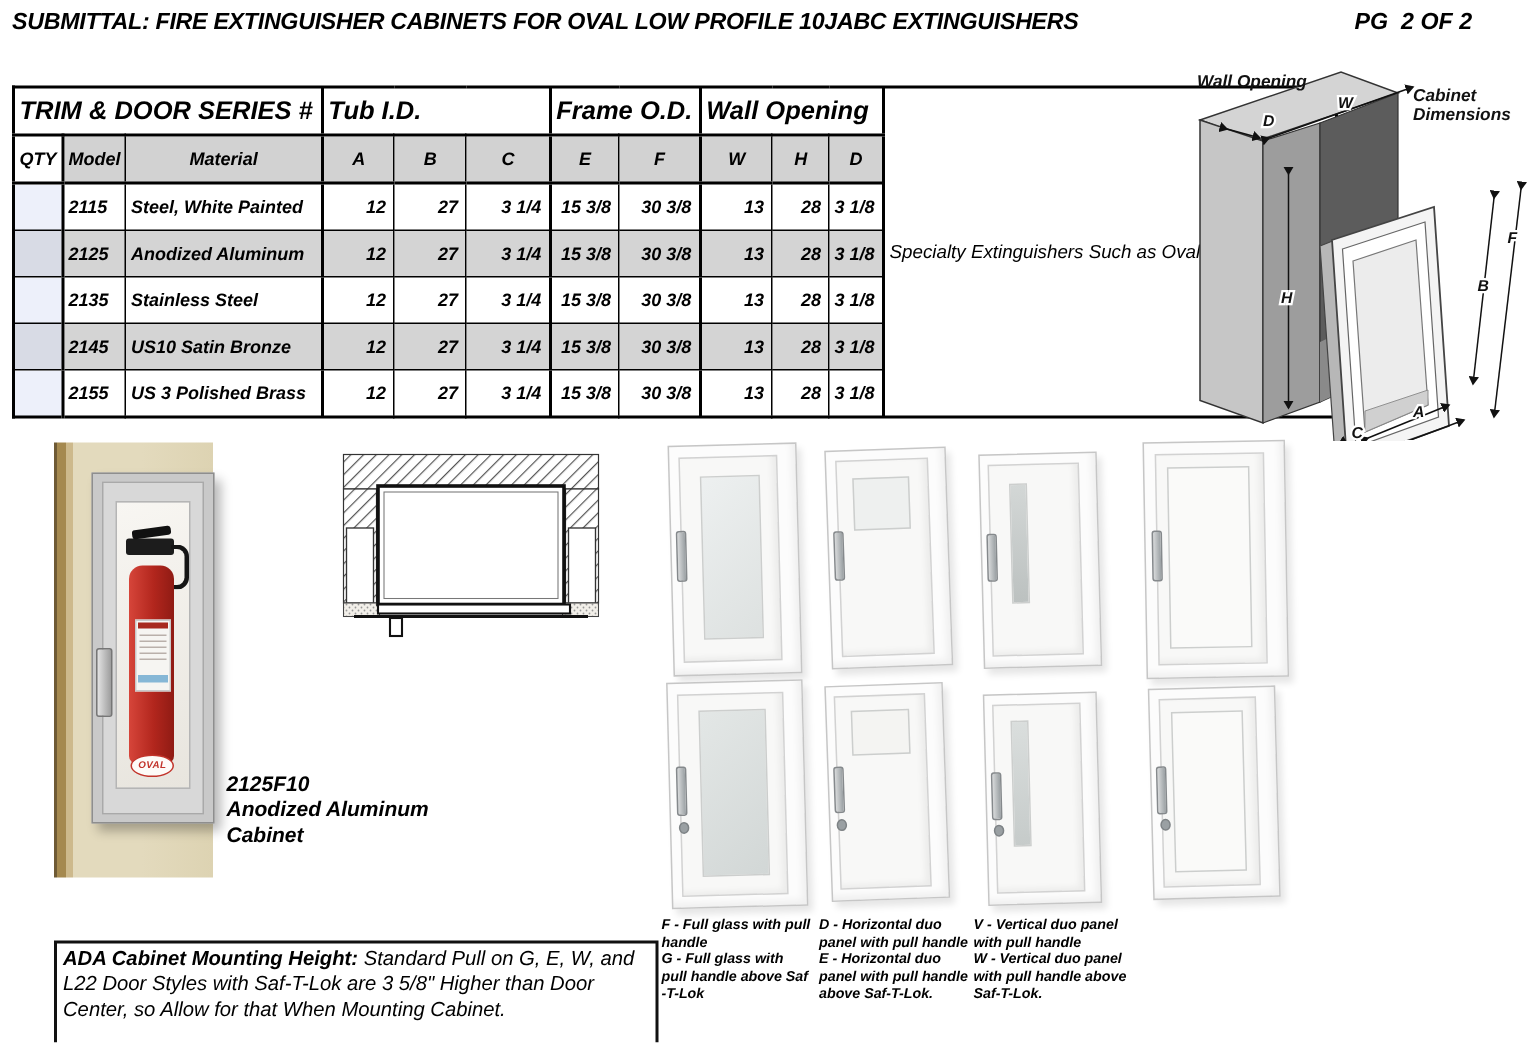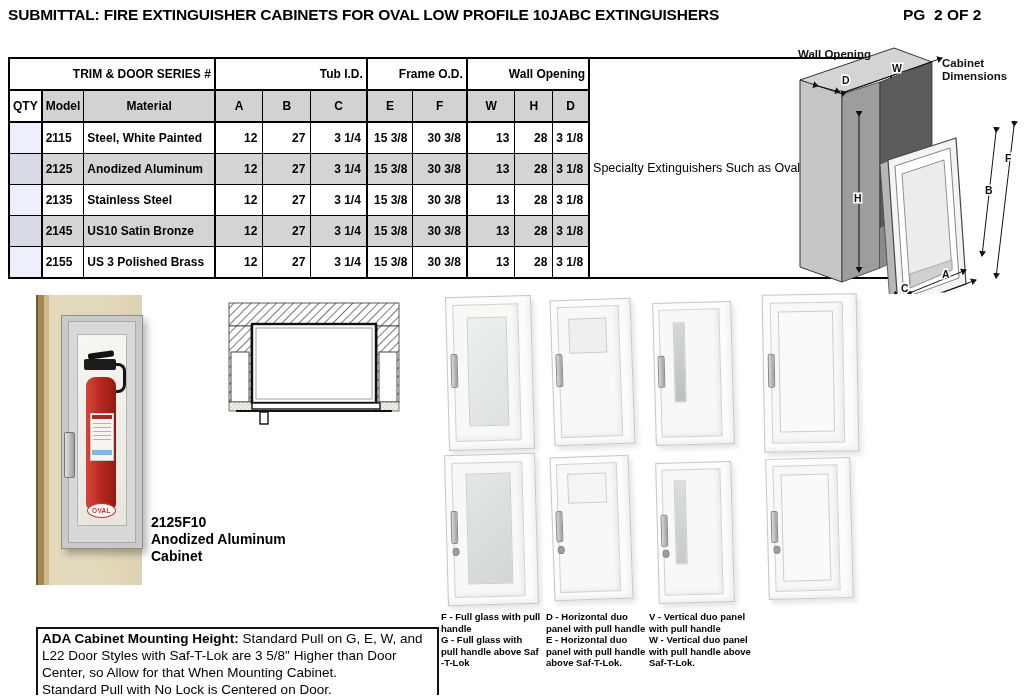--- a/index.html
+++ b/index.html
@@ -1,27 +1,27 @@
 <!DOCTYPE html>
 <html><head>
 <meta charset="utf-8">
 <style>
   html,body{margin:0;padding:0;background:#fff;}
   .page{position:relative;width:1024px;height:695px;background:#fff;overflow:hidden;
-        font-family:"Liberation Sans",sans-serif;color:#000;}
+        font-family:"Liberation Sans",sans-serif;color:#000;font-style:italic;}
 
   
   .title{position:absolute;left:8px;top:6px;font-size:15.5px;font-weight:bold;letter-spacing:-0.2px;white-space:pre;}
   .pagenum{position:absolute;left:903px;top:6px;font-size:15.5px;font-weight:bold;white-space:pre;}
 
   
   table.spec{position:absolute;left:8px;top:57px;border-collapse:collapse;table-layout:fixed;
              border:2px solid #000;font-size:12px;font-weight:bold;}
   table.spec th,table.spec td{border:1px solid #000;height:30px;padding:0 3px;overflow:hidden;white-space:nowrap;}
-  table.spec .gh{background:#fff;text-align:right;font-size:12px;border-bottom-width:2px;}
+  table.spec .gh{background:#fff;text-align:left;font-size:17px;border-bottom-width:2px;}
   table.spec .ch{background:#d2d2d2;text-align:center;border-bottom-width:2px;}
   table.spec .ch.qty{background:#fff;}
   table.spec td.num{text-align:right;padding-right:5px;}
   table.spec td.txt{text-align:left;}
   tr.alt td{background:#d4d4d4;}
   tr.norm td{background:#fff;}
   tr.norm td.qtycell{background:#edf0fa;}
   tr.alt td.qtycell{background:#d8dbe5;}
   .bl2{border-left-width:2px !important;}
   td.specnote{background:#fff;text-align:center;font-weight:normal;font-size:12.5px;
@@ -341,16 +341,15 @@
 
   <div class="door-captions" style="left:441px;width:100px;">F - Full glass with pull handle
 G - Full glass with pull handle above Saf -T-Lok</div>
   <div class="door-captions" style="left:649px;width:104px;">V - Vertical duo panel with pull handle
 W - Vertical duo panel with pull handle above Saf-T-Lok.</div>
   <div class="door-captions" style="left:546px;width:108px;">D - Horizontal duo panel with pull handle
 E - Horizontal duo panel with pull handle above Saf-T-Lok.</div>
 
   <div class="ada">
     <b>ADA Cabinet Mounting Height:</b><span> Standard Pull on G, E, W, and L22 Door Styles with Saf-T-Lok are 3 5/8" Higher than Door Center, so Allow for that When Mounting Cabinet.</span>
-    <div>Standard Pull with No Lock is Centered on Door.</div>
   </div>
 
 </div>
 
 </body></html>

